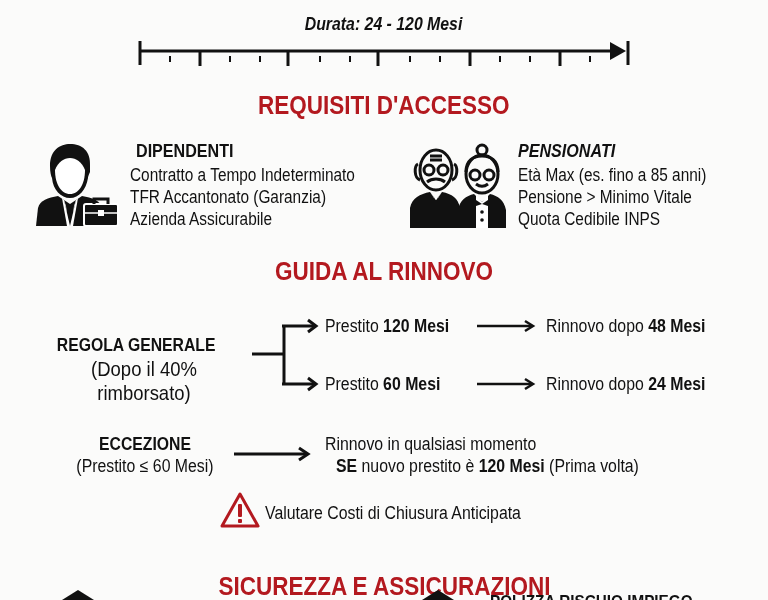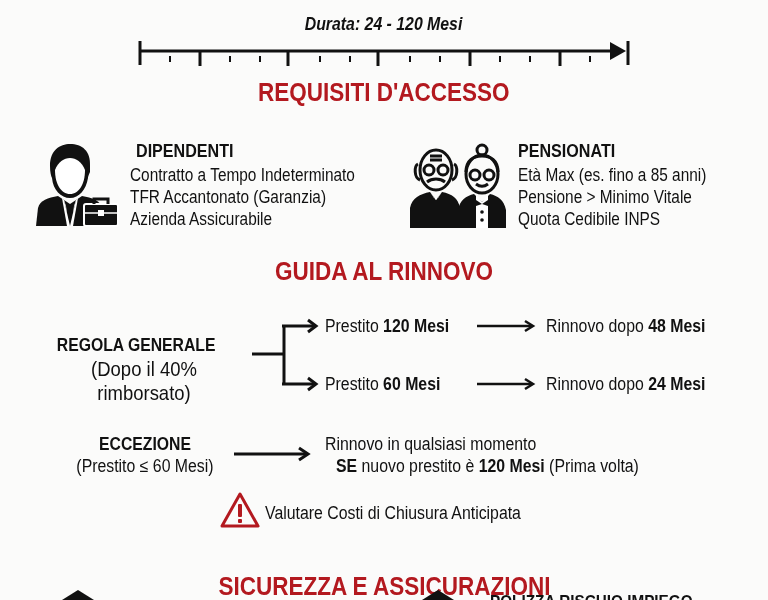--- a/index.html
+++ b/index.html
@@ -41,21 +41,21 @@
       <line x1="280" y1="18" x2="280" y2="24"></line>
       <line x1="310" y1="18" x2="310" y2="24"></line>
       <line x1="370" y1="18" x2="370" y2="24"></line>
       <line x1="400" y1="18" x2="400" y2="24"></line>
       <line x1="460" y1="18" x2="460" y2="24"></line>
     </g>
     <polygon points="480,4 496,13 480,22" fill="#111"></polygon>
   </svg>
 </div>
 
-<div class="heading" style="top:78px;">
+<div class="heading" style="top:91px;">
   <span>REQUISITI D'ACCESSO</span>
 </div>
 
 <div>
   <svg class="abs" style="left:34px;top:142px;" width="86" height="86" viewBox="0 0 86 86">
 
     <path d="M16 24 C16 8 26 2 36 2 C48 2 57 9 56 24 L56 30 C54 34 54 36 54 36 C52 48 45 56 36 56 C27 56 19 48 18 36 C17 34 16 30 16 24 Z" fill="#111"></path>
     <path d="M21 28 C24 20 30 16 36 16 C42 16 48 20 51 28 C51 42 45 52 36 52 C27 52 21 42 21 28 Z" fill="#fff"></path>
 
     <path d="M2 84 L4 66 C6 58 14 56 24 54 L30 58 L36 84 Z" fill="#111"></path>
@@ -100,21 +100,21 @@
 
     <path d="M2 86 L2 66 C4 56 12 52 22 50 L28 58 L34 50 C44 52 50 56 52 66 L52 86 Z" fill="#111"></path>
     <path d="M22 50 L28 58 L34 50 L30 56 L26 56 Z" fill="#fff"></path>
 
     <path d="M50 86 L50 68 C52 58 58 54 66 52 L74 60 L82 52 C90 54 96 58 98 68 L98 86 Z" fill="#111"></path>
     <path d="M68 52 L74 60 L80 52 L80 86 L68 86 Z" fill="#fff"></path>
     <circle cx="74" cy="70" r="1.8" fill="#111"></circle>
     <circle cx="74" cy="78" r="1.8" fill="#111"></circle>
     <path d="M68 58 L74 62 L80 58 L80 64 L74 62 L68 64 Z" fill="#111"></path>
   </svg>
-  <div class="txt" style="left:518px;top:140px;">
+  <div class="txt" style="left:518px;top:140px;font-style:italic;">
     <span class="title-b" style="display:inline-block;transform:scaleX(0.92);transform-origin:left;">PENSIONATI</span>
   </div>
   <div class="txt n" style="left:518px;top:164px;">Età Max (es. fino a 85 anni)</div>
   <div class="txt n" style="left:518px;top:186px;">Pensione &gt; Minimo Vitale</div>
   <div class="txt n" style="left:518px;top:208px;">Quota Cedibile INPS</div>
 </div>
 
 <div class="heading" style="top:257px;text-decoration:underline;">
   <span>GUIDA AL RINNOVO</span>
 </div>

